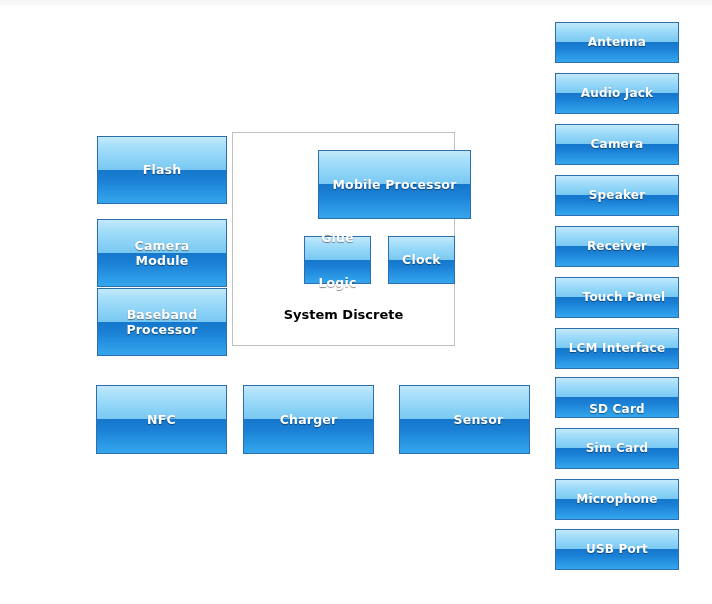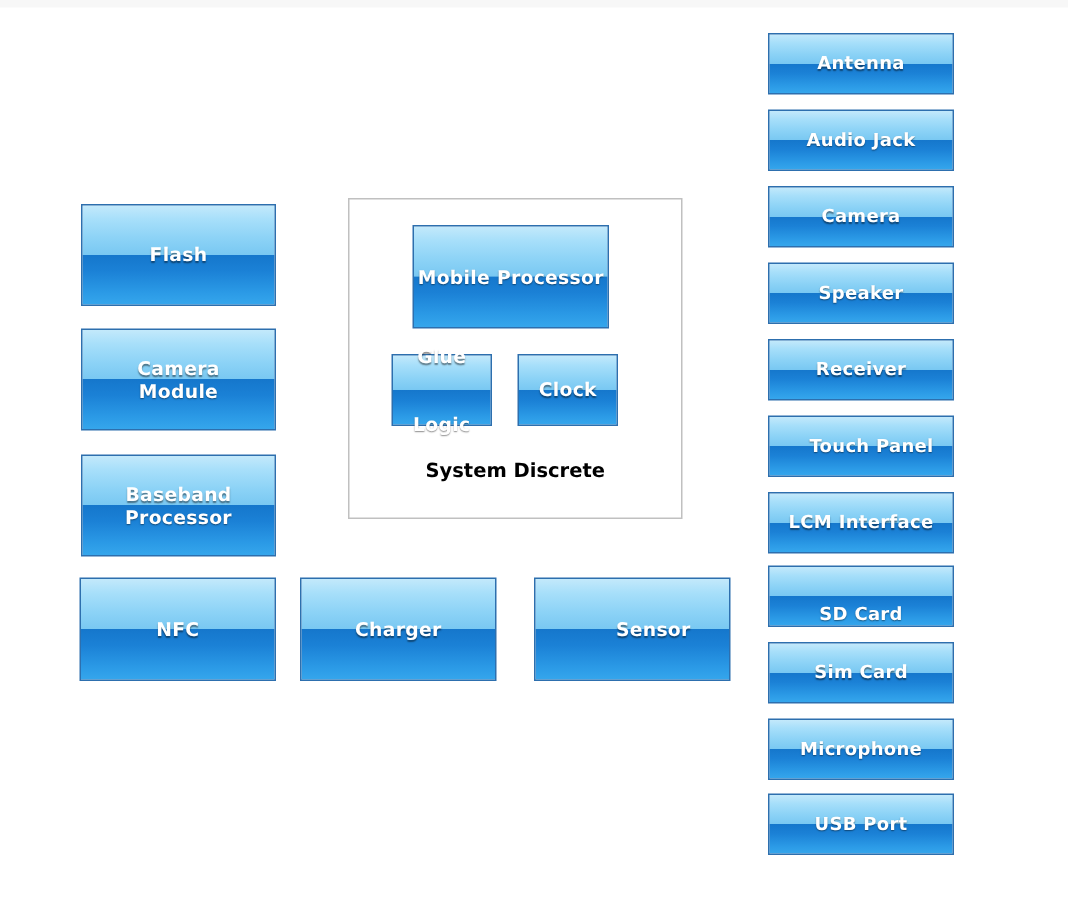--- a/index.html
+++ b/index.html
@@ -51,31 +51,32 @@
     flex-direction: column;
     align-items: center;
     justify-content: center;
     color: #ffffff;
     font-weight: bold;
     line-height: 1.22;
     text-align: center;
     letter-spacing: 0.2px;
     text-shadow: 0 1px 1px rgba(0,0,0,0.45);
     user-select: none;
+    margin-left: 43px;
   }
   .blk .ln { display: block; white-space: nowrap; }
 
   
   .blk.left   { width: 130px; height: 68px; font-size: 12.5px; }
   
   .blk.bottom { width: 131px; height: 69px; font-size: 12.5px; }
   
   .blk.right  { width: 124px; height: 41px; font-size: 12px; }
   
-  .blk.proc   { width: 131px; height: 69px; font-size: 12.5px; }
+  .blk.proc   { width: 153px; height: 69px; font-size: 12.5px; }
   .blk.small  { width: 67px;  height: 48px; font-size: 12.5px; }
 
   
   #system-discrete {
     position: absolute;
     box-sizing: border-box;
     left: 232px;
     top: 132px;
     width: 223px;
     height: 214px;
@@ -104,21 +105,21 @@
 
   <div class="blk left" style="left:54px; top:136px;">
     <span class="ln">Flash</span>
   </div>
 
   <div class="blk left" style="left:54px; top:219px;">
     <span class="ln">Camera</span>
     <span class="ln">Module</span>
   </div>
 
-  <div class="blk left" style="left:54px; top:303px;">
+  <div class="blk left" style="left:54px; top:288px;">
     <span class="ln">Baseband</span>
     <span class="ln">Processor</span>
   </div>
 
   <div class="blk bottom" style="left:53px; top:385px;">
     <span class="ln">NFC</span>
   </div>
 
   <div class="blk bottom" style="left:200px; top:385px;">
     <span class="ln">Charger</span>

